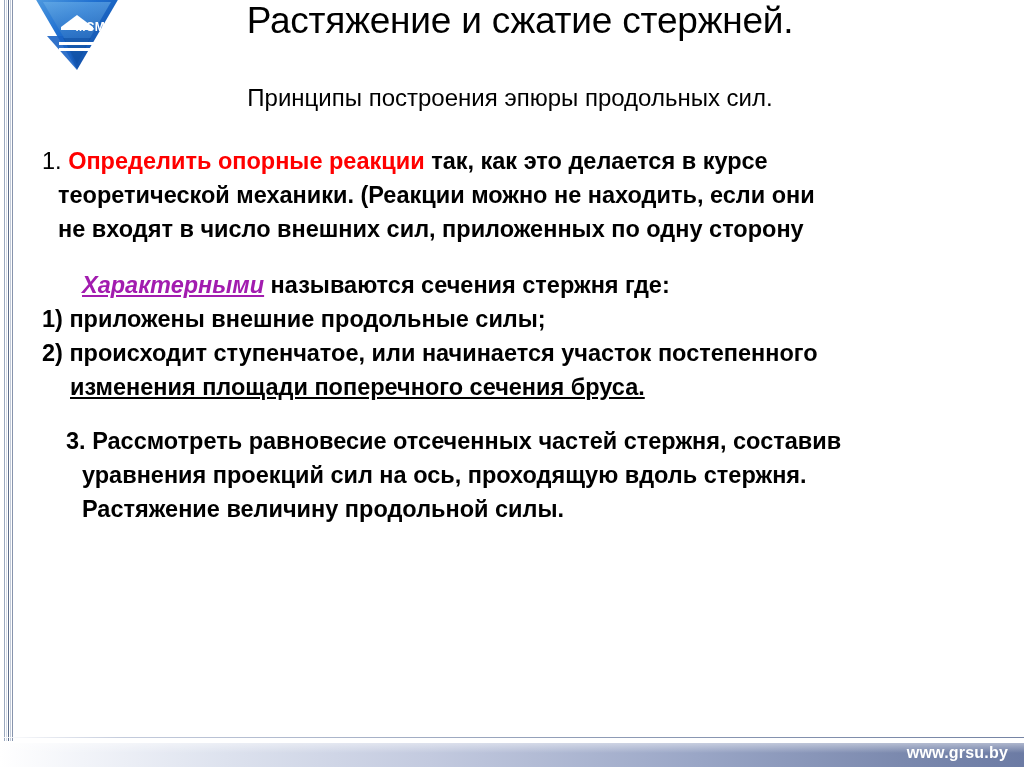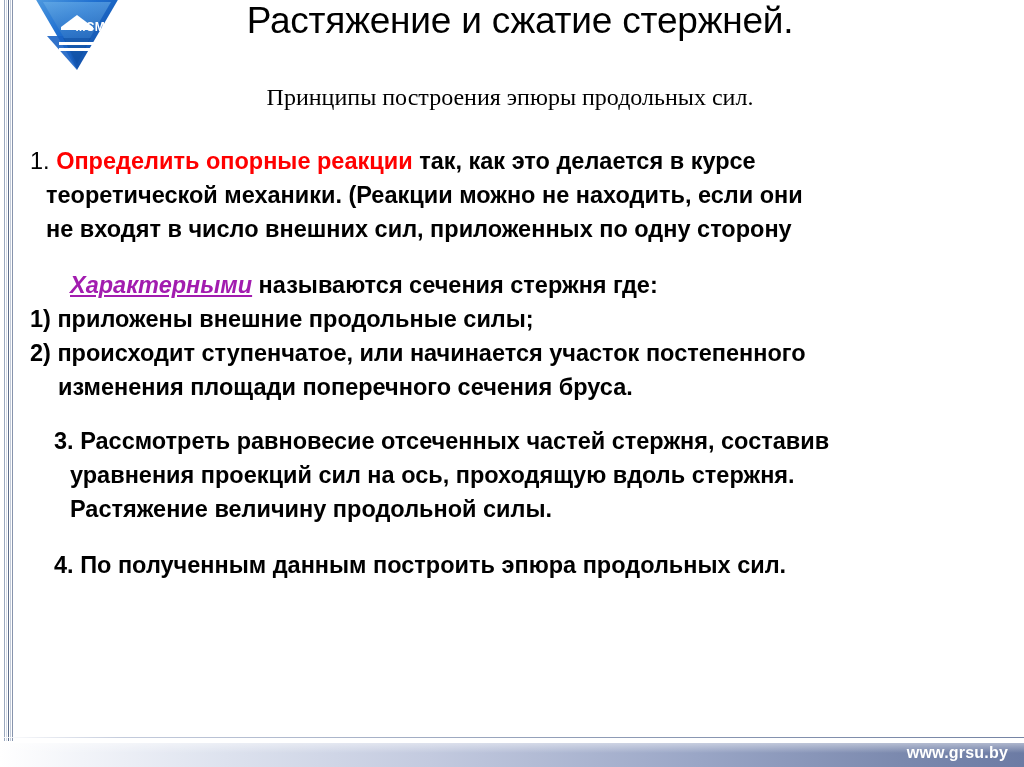--- a/index.html
+++ b/index.html
@@ -76,55 +76,55 @@
     color: #000000;
     letter-spacing: -0.2px;
     white-space: nowrap;
   }
   .subtitle {
     position: absolute;
     left: 130px;
     top: 84px;
     width: 760px;
     text-align: center;
-    font-family: Liberation Serif, serif;
+    font-family: Liberation Sans, sans-serif;
     font-size: 24px;
     font-weight: normal;
     color: #000000;
     white-space: nowrap;
   }
 
   
   .body {
     position: absolute;
     left: 26px;
     top: 144px;
     width: 972px;
     font-family: "Liberation Sans", sans-serif;
     font-weight: bold;
     font-size: 23.5px;
     line-height: 34px;
     color: #000000;
   }
-  .blk { margin: 0 0 0 4px; }
+  .blk { margin: 0 0 0 16px; }
   .gap-a { height: 22px; }
   .gap-c { height: 20px; }
   .gap-d { height: 22px; }
 
   .num-light {
     font-weight: normal;
   }
   .red { color: #ff0000; }
   .red-i { color: #a21caf; font-style: italic; text-decoration: underline; }
 
   .li { text-indent: 0; }
   .ind-1 { padding-left: 16px; }
   .ind-2 { padding-left: 24px; }
   .ind-3 { padding-left: 40px; }
-  .ind-4 { padding-left: 28px; }
+  .ind-4 { padding-left: 28px; text-decoration: underline; }
 
   
   .footer {
     position: absolute;
     left: 0;
     bottom: 0;
     width: 1024px;
     height: 38px;
   }
   .footer-hair {
@@ -238,23 +238,20 @@
     <div class="blk li">
       <div class="ind-2">
         <span>3.</span><span>  Рассмотреть равновесие отсеченных частей стержня, составив</span>
       </div>
       <div class="ind-3">уравнения проекций сил на ось, проходящую вдоль стержня.</div>
       <div class="ind-3">Растяжение величину продольной силы.</div>
     </div>
 
     <div class="gap-d"></div>
 
-    <div class="blk li ind-2">
-      <span>4.</span><span> По полученным данным построить эпюра продольных сил.</span>
-    </div>
 
   </div>
 
   <div class="footer">
     <div class="footer-hair"></div>
     <div class="footer-bar"></div>
     <div class="footer-url">www.grsu.by</div>
   </div>
 
 </div>

